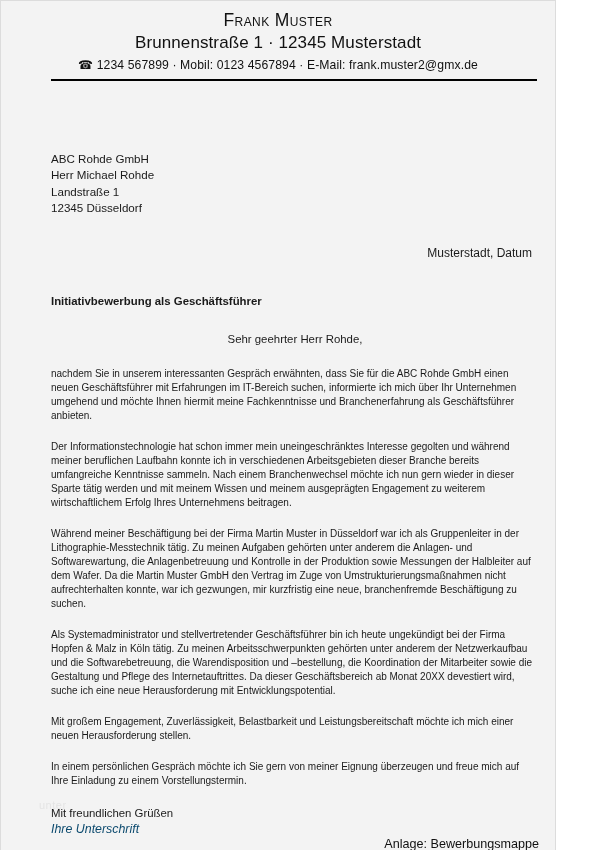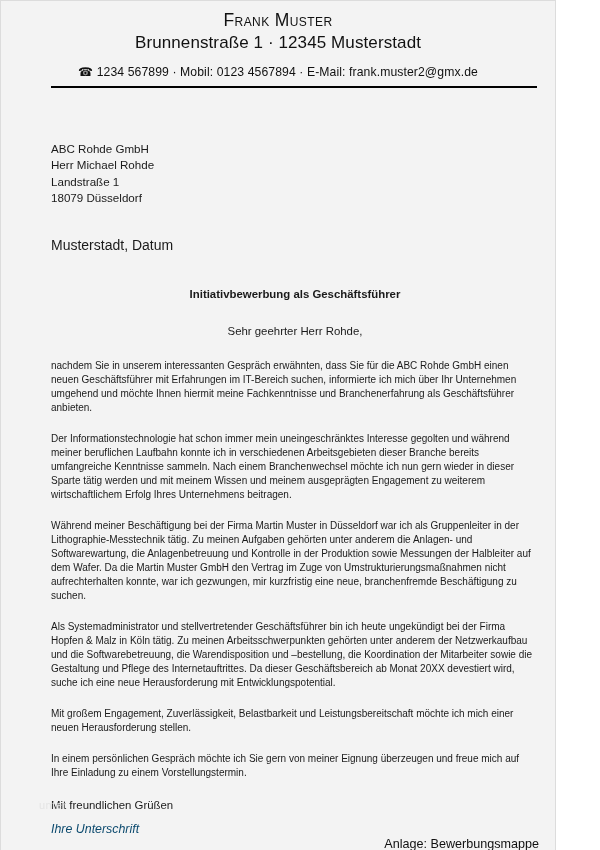--- a/index.html
+++ b/index.html
@@ -38,60 +38,59 @@
     line-height: 1.15;
   }
   .lh-address {
     font-size: 17px;
     margin-top: 2px;
     color: #111;
     letter-spacing: 0.1px;
   }
   .lh-contact {
     font-size: 12.2px;
-    margin-top: 9px;
+    margin-top: 2px;
     color: #111;
     letter-spacing: 0.1px;
   }
   .phone-icon {
     font-size: 12px;
     line-height: 1;
   }
   .lh-rule {
     margin: 6px 18px 0 50px;
     height: 2px;
     background: #000;
   }
 
   
   .content {
     padding: 0 16px 0 50px;
   }
   .recipient {
-    margin-top: 53px;
+    margin-top: 70px;
     font-size: 11.6px;
     line-height: 1.42;
   }
   .recipient div { white-space: pre; }
 
   .date-line {
     margin-top: 30px;
-    text-align: left;
+    text-align: right;
     padding-right: 7px;
-    font-size: 14px;
+    font-size: 12px;
   }
 
   .subject-block {
     margin-top: 32px;
     font-size: 11.4px;
     line-height: 1.36;
   }
   .subject-title {
     font-weight: bold;
-    text-align: center;
   }
   .subject-ref {
     font-weight: normal;
   }
 
   .salutation {
     margin-top: 22px;
     font-size: 11.4px;
     text-align: center;
   }
@@ -148,21 +147,21 @@
     <div class="lh-contact"><span class="phone-icon">☎</span> <span>1234 567899 · Mobil: 0123 4567894 · E-Mail: frank.muster2@gmx.de</span></div>
   </div>
   <div class="lh-rule"></div>
 
   <div class="content">
 
     <div class="recipient">
       <div>ABC Rohde GmbH</div>
       <div>Herr Michael Rohde</div>
       <div>Landstraße 1</div>
-      <div>18079 Düsseldorf</div>
+      <div>12345 Düsseldorf</div>
     </div>
 
     <div class="date-line">Musterstadt, Datum</div>
 
     <div class="subject-block">
       <div class="subject-title">Initiativbewerbung als Geschäftsführer</div>
     </div>
 
     <div class="salutation">Sehr geehrter Herr Rohde,</div>
 

